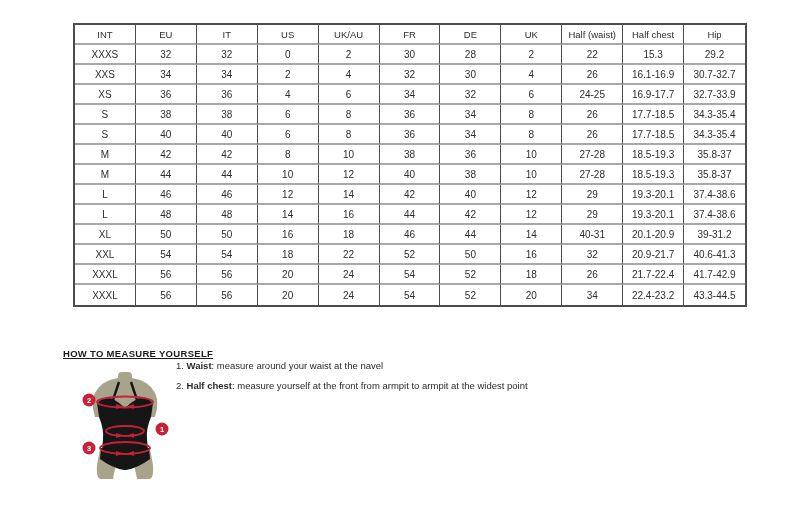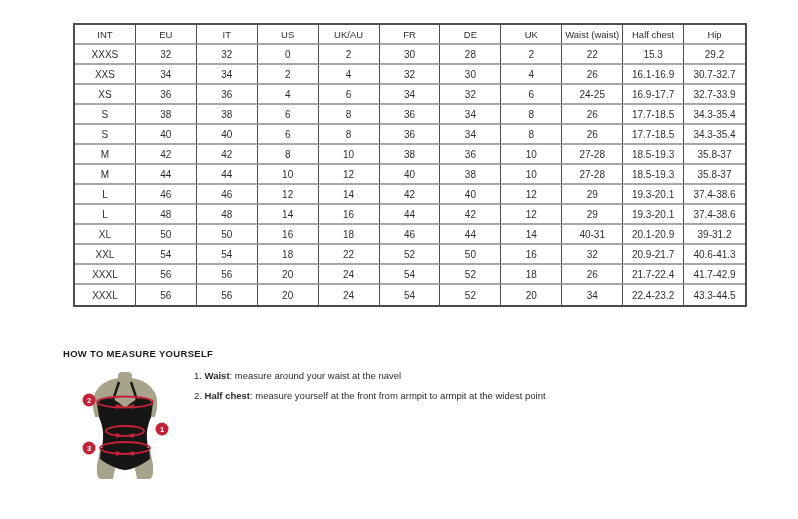--- a/index.html
+++ b/index.html
@@ -26,29 +26,28 @@
     border-right: 1px solid #4c4c4c;
     border-bottom: 2px solid #a8a8a8;
   }
   .size-table th { font-size: 9.5px; }
   .size-table th:last-child, .size-table td:last-child { border-right: none; }
   .size-table tbody tr:last-child td { border-bottom: none; }
 
   
   .measure-heading {
     position: absolute; left: 63px; top: 348px;
-    font-size: 9.5px; font-weight: bold; letter-spacing: 0.3px; color: #1b1b1b;
+    font-size: 9.5px; font-weight: bold; letter-spacing: 0.3px; color: #1b1b1b; text-decoration: underline;
   }
   .measure-figure {
     position: absolute; left: 79px; top: 371px; width: 92px; height: 114px;
   }
   .measure-steps {
-    position: absolute; left: 176px; top: 370px;
+    position: absolute; left: 176px; top: 360px;
     list-style: none;
-    margin-left: 18px;
   }
   .measure-steps li {
     font-size: 9.5px; color: #2b2b2b; margin-bottom: 8.5px; white-space: nowrap;
   }
   .measure-steps .step-label { font-weight: bold; }
 
   .badge-num {
     font-family: "Liberation Sans", sans-serif; font-size: 7.5px; font-weight: bold;
   }
 </style>
@@ -59,21 +58,21 @@
   <thead>
     <tr>
         <th>INT</th>
         <th>EU</th>
         <th>IT</th>
         <th>US</th>
         <th>UK/AU</th>
         <th>FR</th>
         <th>DE</th>
         <th>UK</th>
-        <th>Waist (waist)</th>
+        <th>Half (waist)</th>
         <th>Half chest</th>
         <th>Hip</th>
       </tr>
   </thead>
   <tbody>
       <tr>
         <td>XXXS</td>
         <td>32</td>
         <td>32</td>
         <td>0</td>

